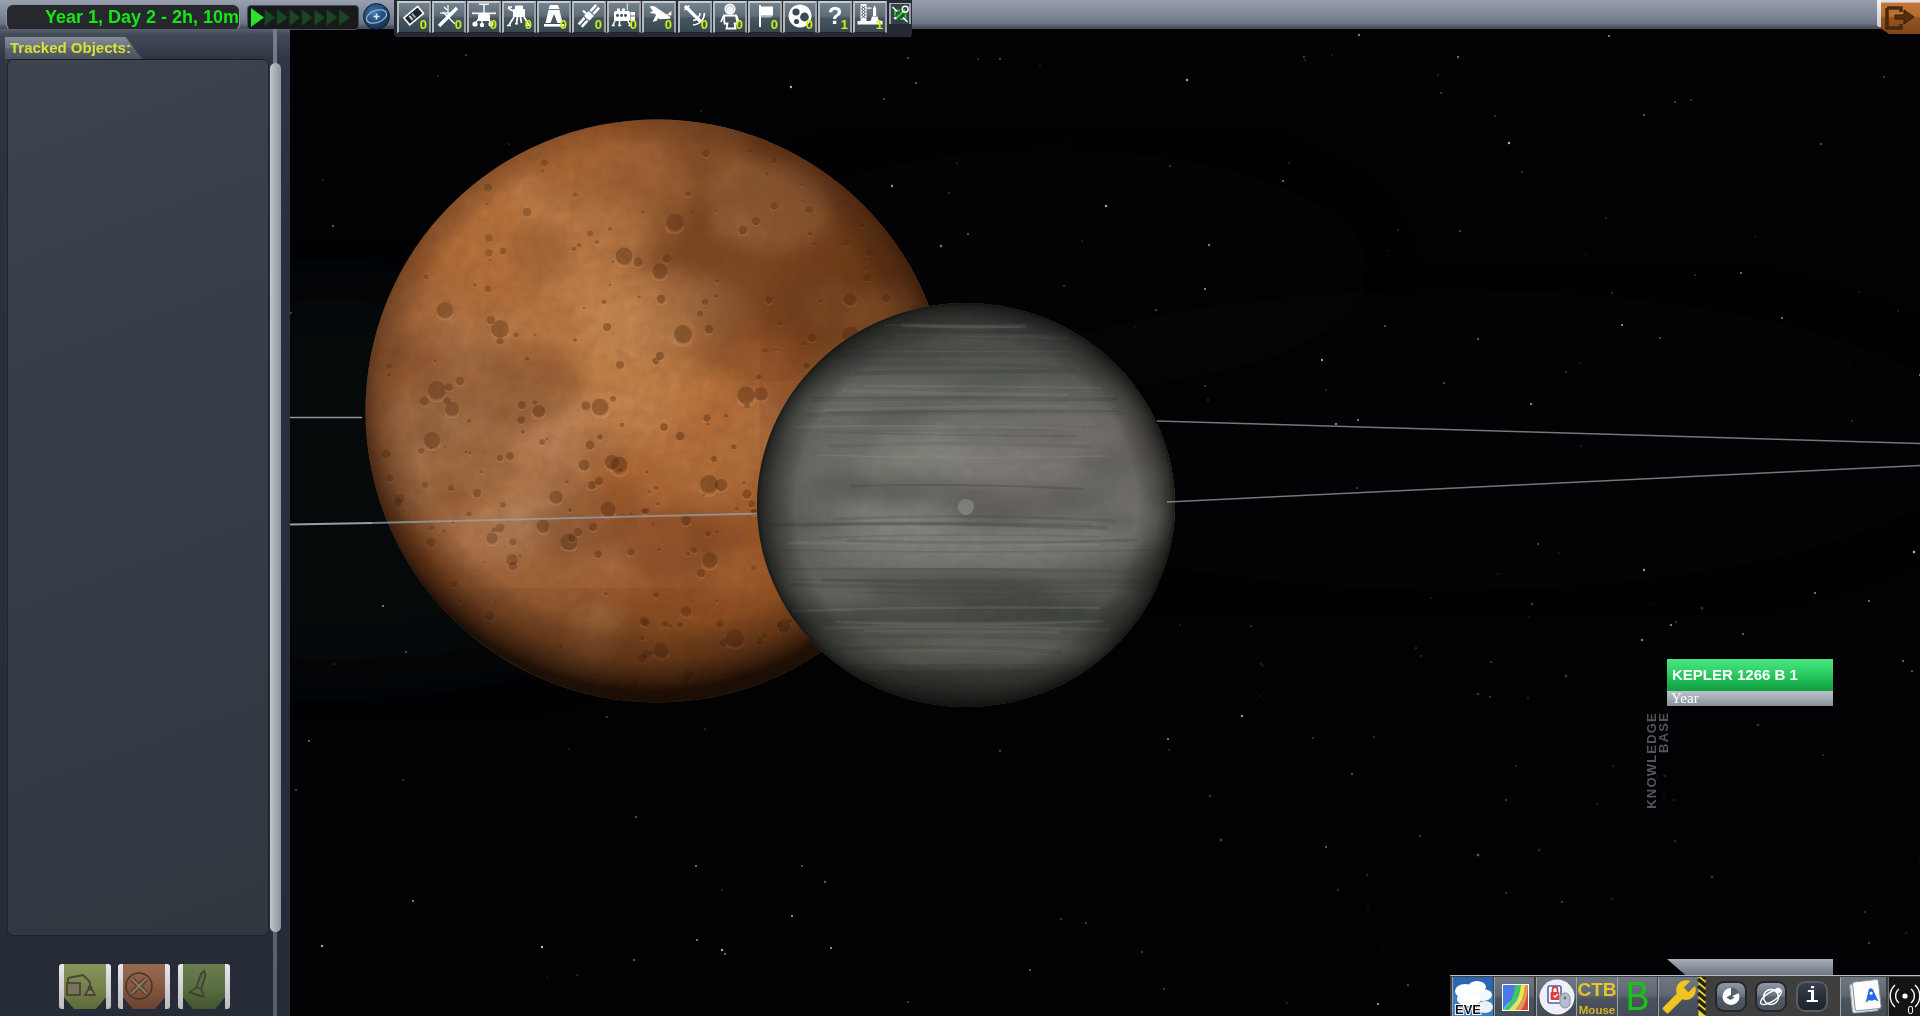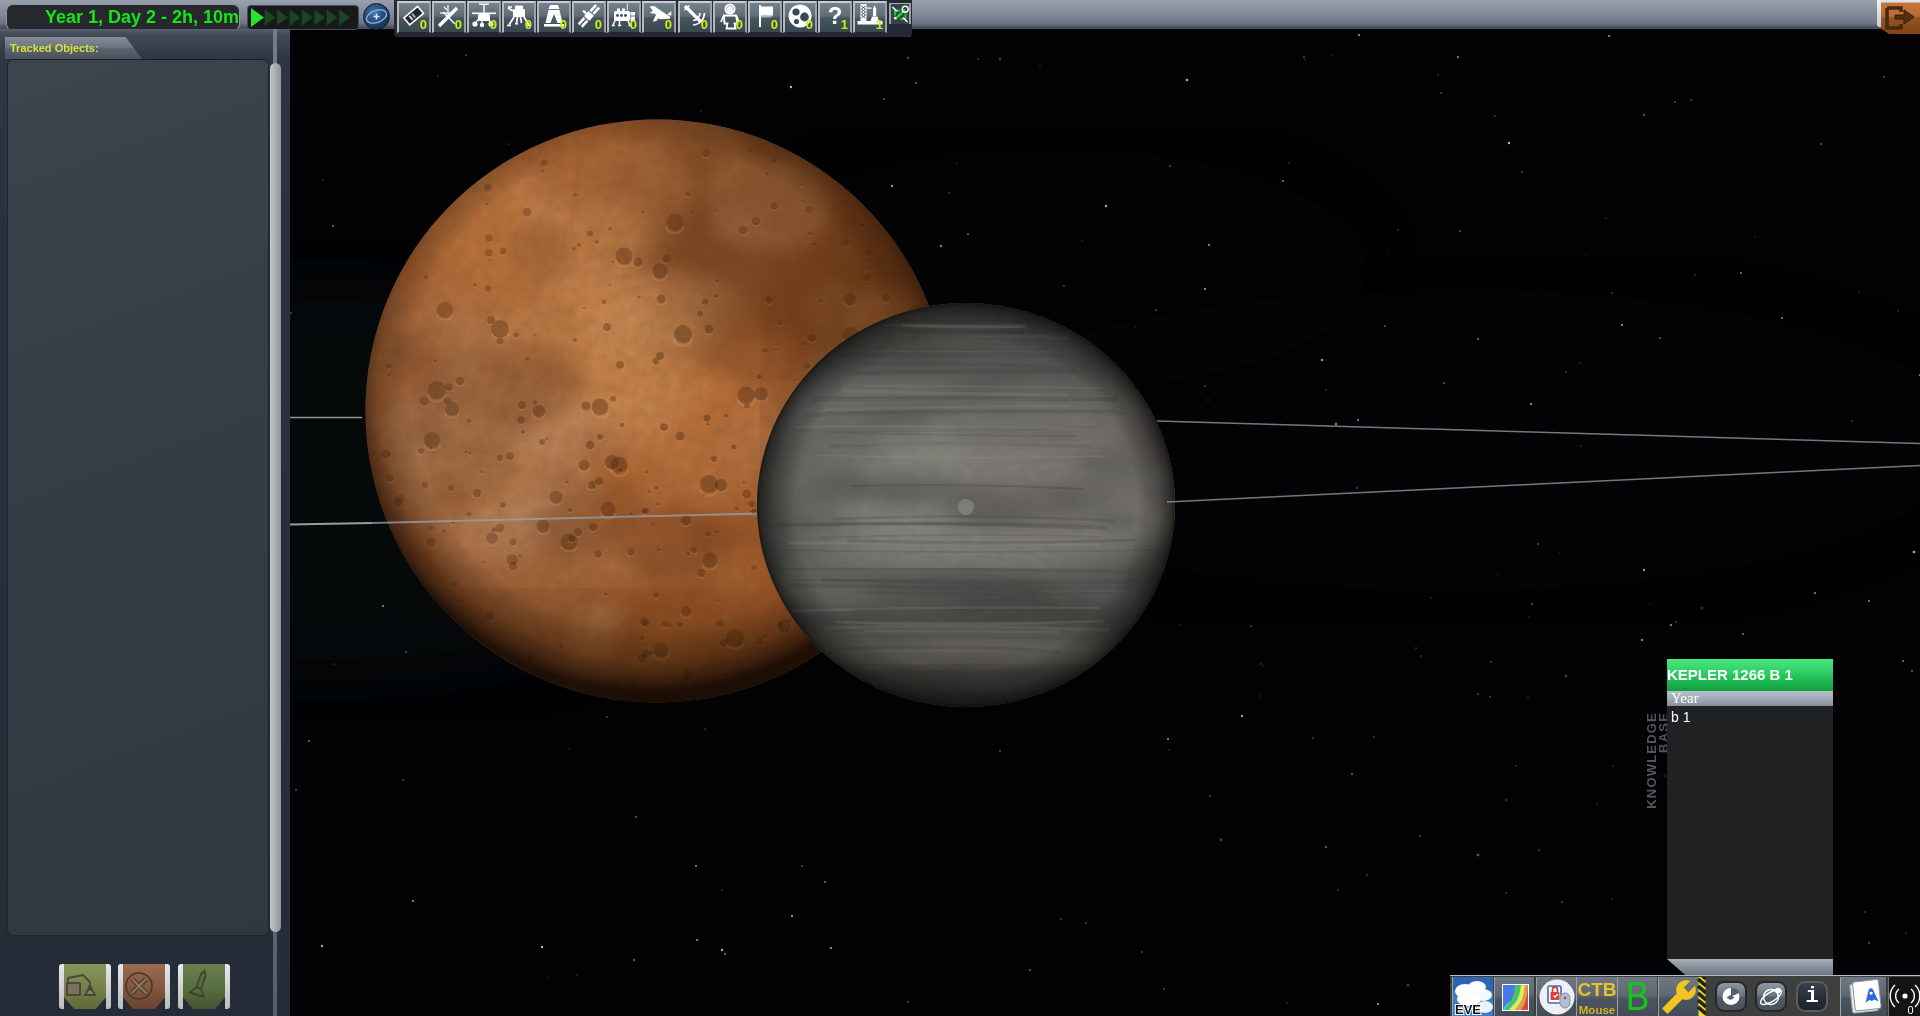--- a/index.html
+++ b/index.html
@@ -26,37 +26,37 @@
  background:linear-gradient(180deg,#e3e4e6 0%,#d8dadc 7%,#c47539 8%,#b96d32 46%,#96521f 54%,#7e451b 100%);
  clip-path:polygon(0 0,100% 0,100% 100%,28% 100%,0 76%)}
 #exitbtn:before{content:"";position:absolute;left:0;top:0;width:4px;height:27px;background:linear-gradient(180deg,#f2f2f2,#c9cbcd)}
 
 #lpanel{position:absolute;left:0;top:29px;width:290px;height:987px;
  background:linear-gradient(180deg,#5a6270 0%,#434b59 5px,#2f3643 30px,#2a313d 200px,#252c37 100%)}
 #lpanel .edge{position:absolute;right:13px;top:0;width:4px;height:100%;background:linear-gradient(180deg,#7b8391,#5d6573);opacity:.9}
 #ltab{position:absolute;left:5px;top:37px;width:137px;height:22px;
  background:linear-gradient(180deg,#838b99 0%,#6d7583 45%,#59616f 55%,#4a5260 100%);
  clip-path:polygon(0 0,88% 0,100% 100%,0 100%);
- color:#d7e234;font-size:11px;font-weight:700;line-height:22px;padding-left:5px}
+ color:#d7e234;font-size:15px;font-weight:700;line-height:22px;padding-left:5px}
 #lbox{position:absolute;left:7px;top:59px;width:262px;height:877px;border-radius:6px;
  background:linear-gradient(160deg,#3d444e 0%,#363d47 40%,#30373f 100%);
  border:1px solid #1e242c;border-top-color:#171c23}
 #lscroll{position:absolute;left:270px;top:63px;width:11px;height:869px;border-radius:6px;
  background:linear-gradient(90deg,#c2c6cb 0%,#a9aeb5 45%,#8f959d 100%)}
 .lbtn{position:absolute;top:964px;width:52px;height:45px}
 .lbtn .bar{position:absolute;top:0;width:5px;height:45px;background:linear-gradient(180deg,#e8e9ea,#b9bbbd)}
 .lbtn .barl{left:0;border-radius:3px 0 0 3px}
 .lbtn .barr{right:0;border-radius:0 3px 3px 0}
 .lbtn .body{position:absolute;left:5px;top:0;width:42px;height:45px;
  clip-path:polygon(0 0,100% 0,100% 74%,76% 100%,24% 100%,0 74%)}
 
 #kbpanel{position:absolute;left:1667px;top:659px;width:166px;height:316px}
 #kbhead{position:absolute;left:0;top:0;width:166px;height:32px;
  background:linear-gradient(180deg,#4ae680 0%,#2fd167 40%,#1cb750 70%,#129e41 100%);
- color:#fff;font-size:15px;font-weight:700;line-height:32px;}
+ color:#fff;font-size:15px;font-weight:700;line-height:32px;padding-left:5px}
 #kbinfo{position:absolute;left:0;top:32px;width:166px;height:15px;
  background:linear-gradient(180deg,#b8c0ca 0%,#a3abb6 50%,#848e9a 100%);
  color:#fff;font-family:"Liberation Serif",serif;font-size:15px;line-height:14px;padding-left:4px}
 #kbbody{position:absolute;left:0;top:47px;width:166px;height:253px;background:#1f2123;
  color:#fff;font-size:14px;padding:3px 0 0 4px}
 #kbfoot{position:absolute;left:0;top:300px;width:166px;height:16px;
  background:linear-gradient(180deg,#a8b0ba 0%,#8a929e 50%,#6e7681 100%);
  clip-path:polygon(0 0,100% 0,100% 100%,11% 100%)}
 .tile{position:absolute;top:1px;height:40px;background:linear-gradient(180deg,#6d7883 0%,#5d6873 45%,#4b545e 55%,#434c56 100%);border-left:1px solid #9ba2a9}
 .rbtn{position:absolute;top:5px;width:32px;height:31px;border-radius:9px;border:2px solid #23282e;
@@ -1327,21 +1327,20 @@
    <path d="M16 6 l2.5 -4 l2.5 4 v14 h-5 z" stroke-width="1.6" fill="#5a6a44"></path>
    <path d="M16 20 l-5 7 h15 l-5 -7" stroke-width="1.6"></path>
    <path d="M12 27 h12" stroke-width="2"></path>
   </g>
     </svg>
 </div>
 
 <div id="kbpanel">
  <div id="kbhead">KEPLER 1266 B 1</div>
  <div id="kbinfo">Year</div>
- <div id="kbbody">b 1</div>
  <div id="kbfoot"></div>
 </div>
 
 <div id="btbc" style="position:absolute;left:1450px;top:975px;width:470px;height:41px;background:#3e3e3c;border-top:1px solid #b8bdc2">
     <div class="tile" style="left:2px;width:19px"><svg width="40" height="40" viewBox="0 0 40 40">
         <rect width="40" height="40" fill="#3a7ec8"></rect>
         <rect width="40" height="14" fill="#2a66b4"></rect>
         <g fill="#fff">
           <ellipse cx="12" cy="14" rx="10" ry="7"></ellipse>
           <ellipse cx="24" cy="10" rx="9" ry="6"></ellipse>

